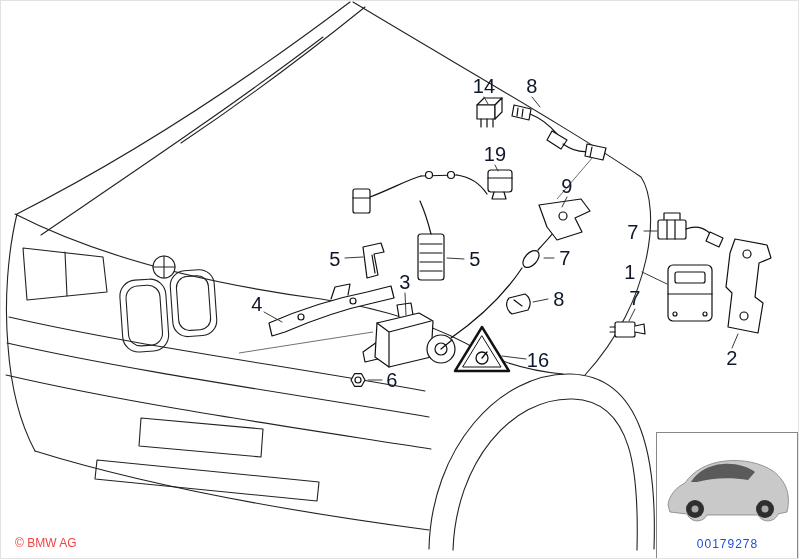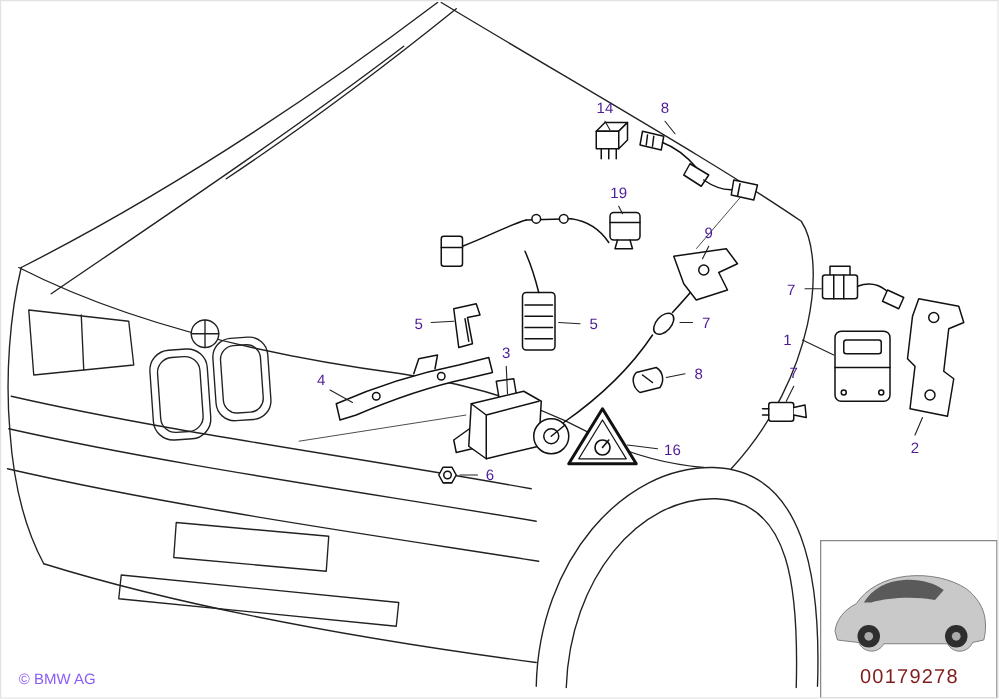--- a/index.html
+++ b/index.html
@@ -9,33 +9,33 @@
     width:799px; height:559px;
     background:#ffffff;
     border:1px solid #e2e2e2;
     overflow:hidden;
     font-family:"Liberation Sans", sans-serif;
   }
   .art { position:absolute; left:0; top:0; }
   .callout {
     position:absolute;
     transform:translate(-50%,-50%);
-    font-size:12px;
-    color:#4c1d95;
+    font-size:20px;
+    color:#0f172a;
     letter-spacing:.2px;
     user-select:none;
     white-space:nowrap;
   }
   .copyright {
     position:absolute; left:14px; bottom:8px;
-    font-size:12px; color:#8b5cf6;
+    font-size:12px; color:#ef4444;
   }
   .image-number {
     position:absolute; left:656px; bottom:7px; width:141px;
-    text-align:center; font-size:16px; letter-spacing:1px; color:#7f1d1d;
+    text-align:center; font-size:12px; letter-spacing:1px; color:#1d4ed8;
   }
 </style>
 </head>
 <body>
 
 <div class="stage">
 
   <svg class="art" width="799" height="559" viewBox="0 0 799 559">
 
     <g fill="none" stroke="#222" stroke-width="1.1" stroke-linecap="round" stroke-linejoin="round">

